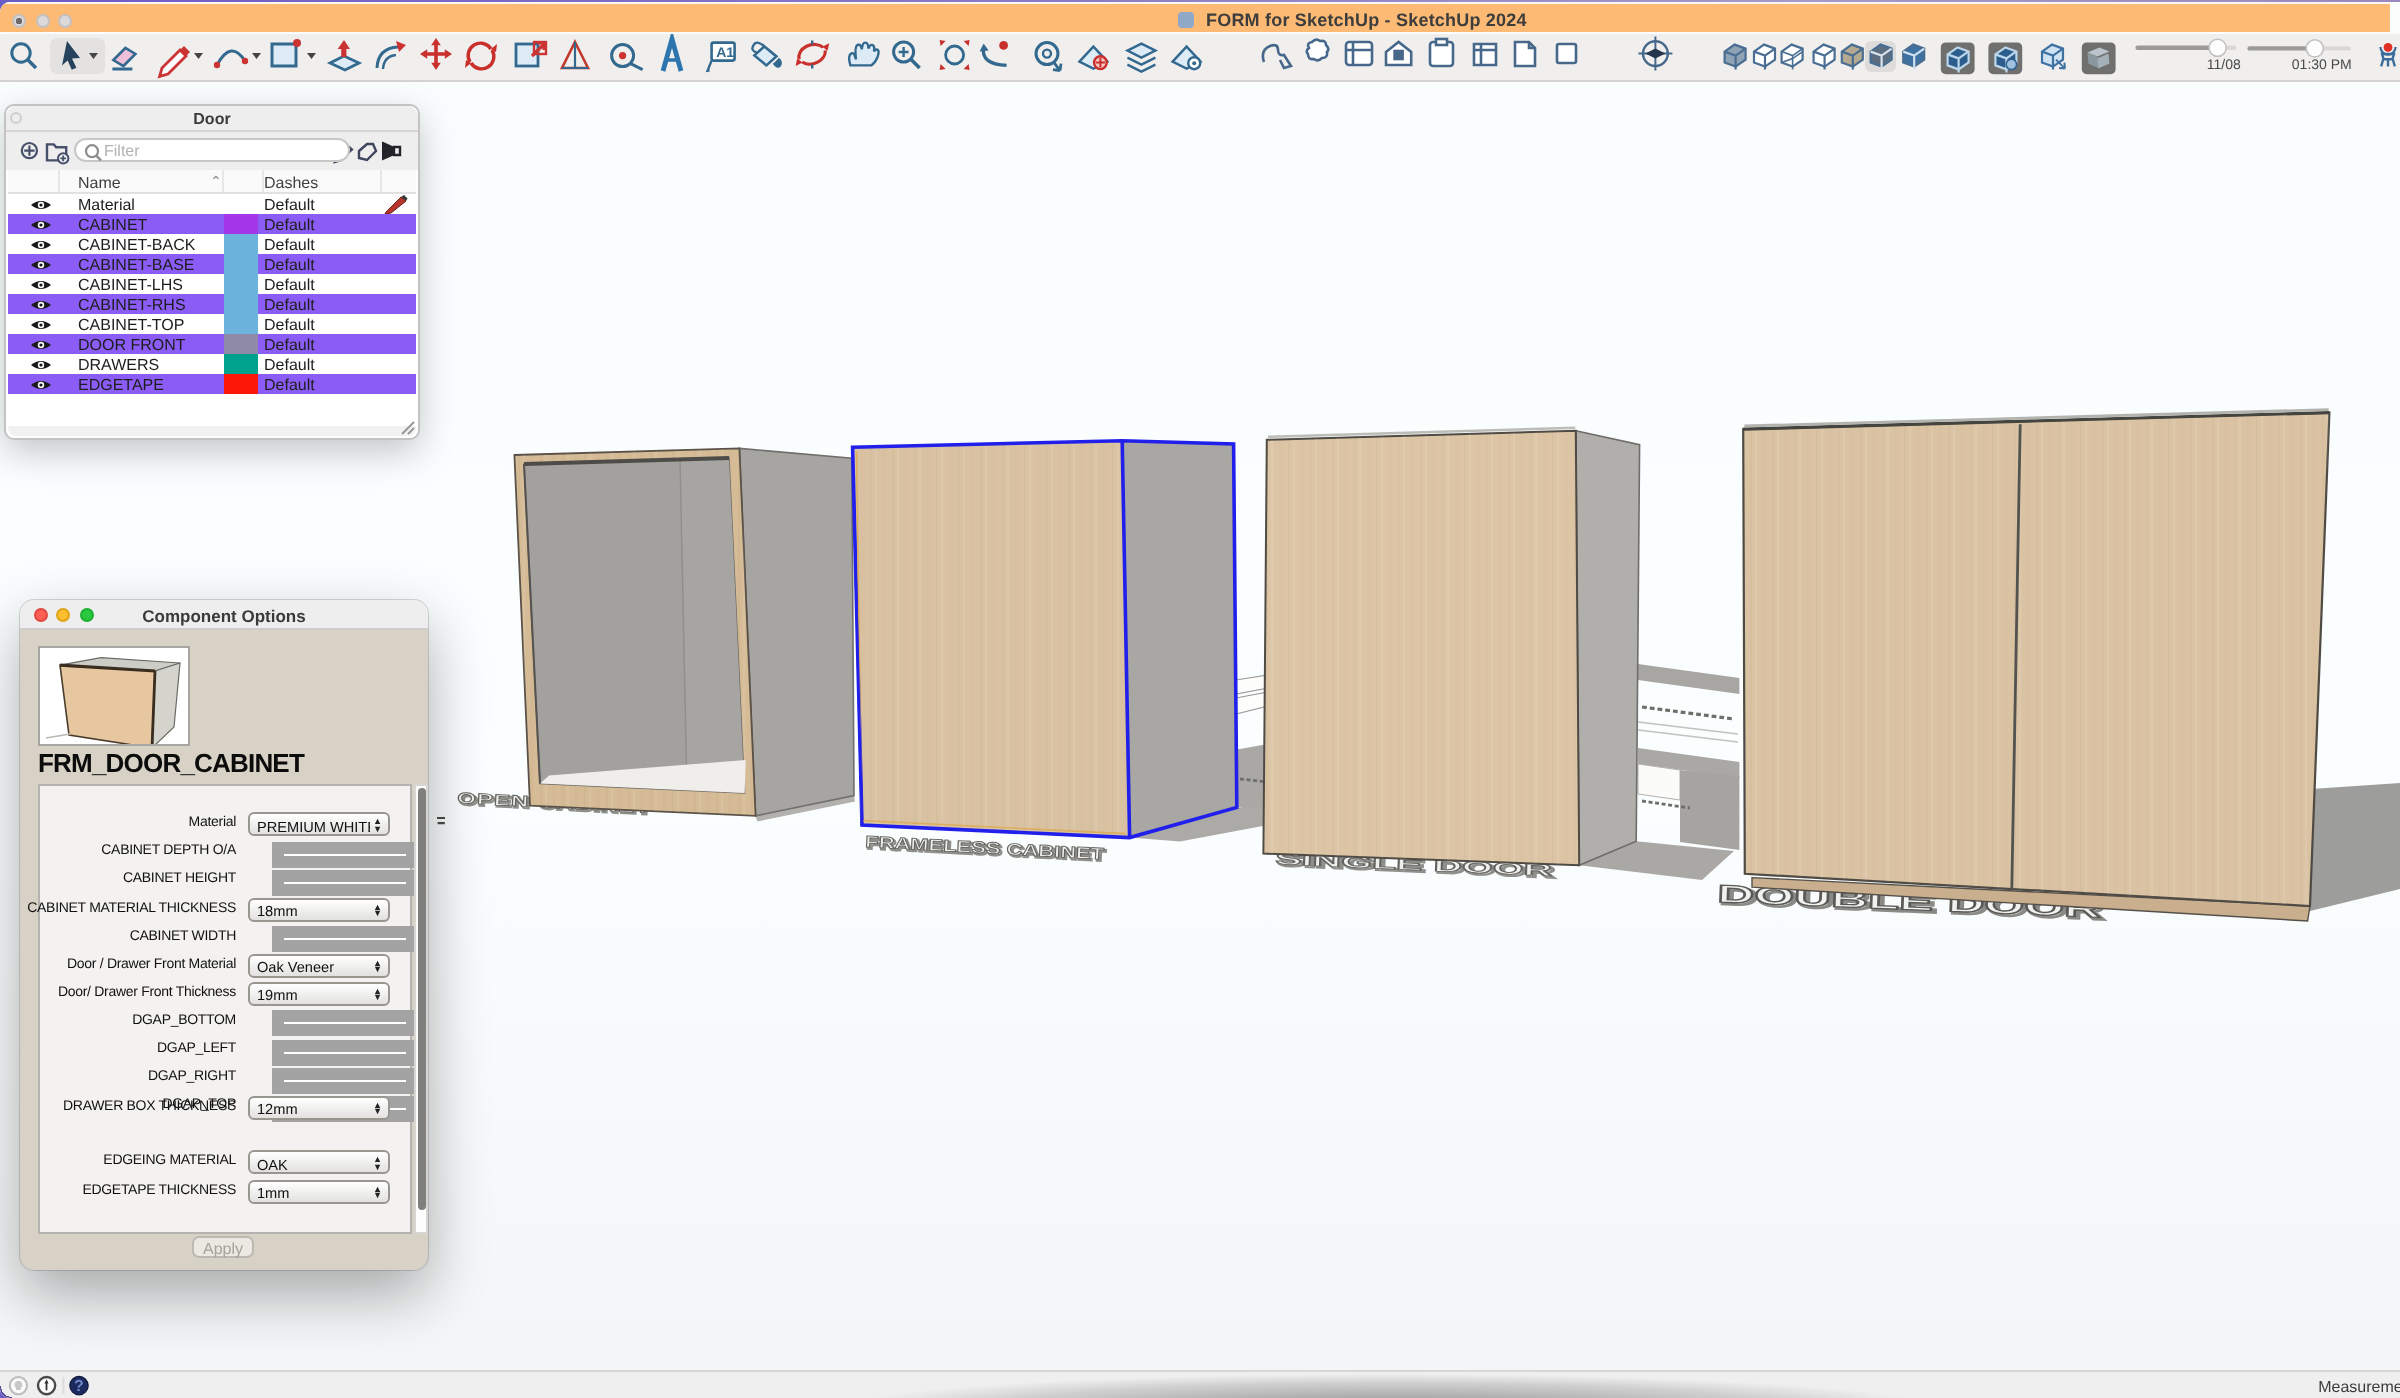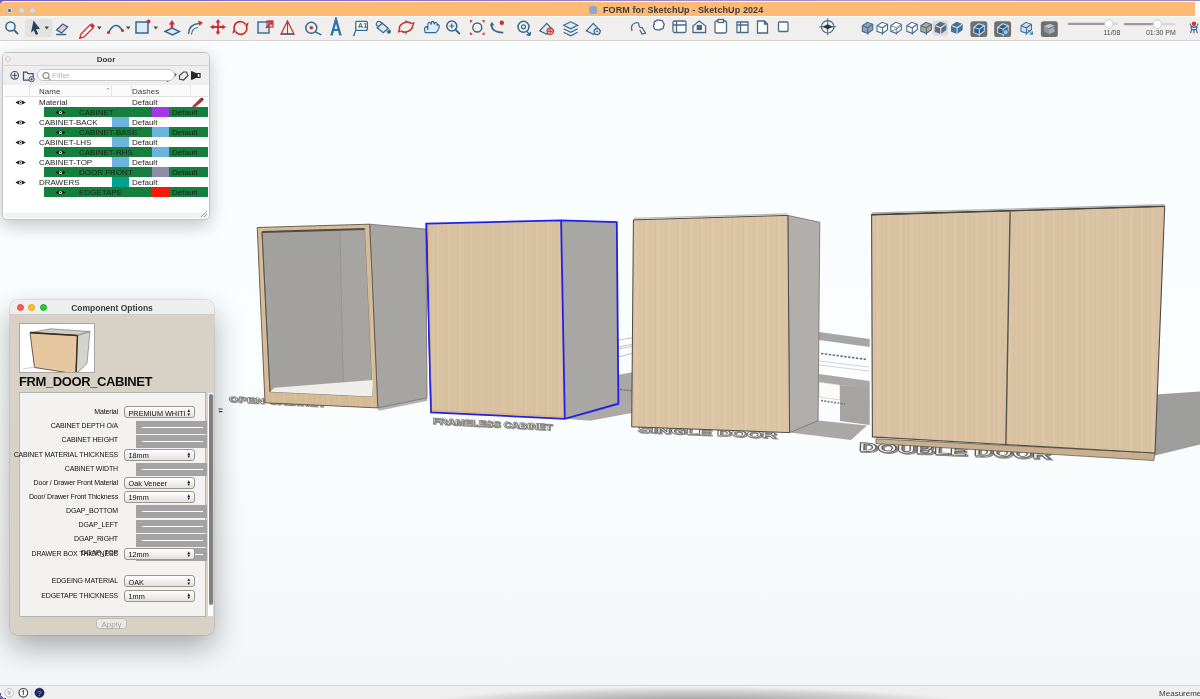--- a/index.html
+++ b/index.html
@@ -24,21 +24,21 @@
           box-shadow:0 6px 18px rgba(0,0,0,.22); background:#fff; font-size:8px; color:#1d1d1d; }
   #tags .head { position:absolute; left:0; top:0; right:0; height:13px; background:#efeeee; border-bottom:1px solid #d6d4d5; border-radius:5px 5px 0 0; }
   #tags .head .close { position:absolute; left:2px; top:3px; width:6px; height:6px; border-radius:50%; border:1px solid #cfcdcd; }
   #tags .head .t { position:absolute; left:0; right:0; top:2px; text-align:center; font-weight:bold; font-size:8px; color:#3a3a3a; }
   #tagbar { position:absolute; left:0; top:13px; right:0; height:19px; background:#efeeee; }
   #filter { position:absolute; left:34px; top:3px; width:138px; height:12px; background:#fff; border:1px solid #c8c6c7; border-radius:6px; }
   #filter .ph { position:absolute; left:14px; top:1px; font-size:8px; color:#b4b2b4; }
   #taglist { position:absolute; left:1px; top:32px; right:1px; bottom:6px; background:#fff; }
   .thead { position:absolute; left:0; top:0; right:0; height:12px; background:#fbfafa; border-bottom:1px solid #e2e0e1; color:#3f3f3f; }
   .trow { position:absolute; left:0; right:0; height:10px; }
-  .trow.alt { background:#15803d;margin-left:40px; }
+  .trow.alt { background:#8b5cf6; }
   .tname { position:absolute; left:35px; top:0.5px; font-size:8px; }
   .tdef  { position:absolute; left:128px; top:0.5px; font-size:8px; }
   .sw { position:absolute; left:108px; top:0; width:17px; height:10px; }
   .colline { position:absolute; top:0; bottom:0; width:1px; background:#e8e6e7; }
   #tags .foot { position:absolute; left:1px; right:1px; bottom:1px; height:5px; background:#f2f1f1; border-radius:0 0 4px 4px; }
   
   #copts { left:10px; top:299px; width:204px; height:335px; border-radius:7px; background:#d8d2c6;
            box-shadow:0 12px 30px rgba(0,0,0,.32), 0 0 0 0.5px rgba(0,0,0,.15); overflow:hidden;padding-left:36px; }
   #copts .head { position:absolute; left:0; top:0; right:0; height:15px; background:#efeeef; border-bottom:1px solid #cecccc; }
   #copts .head .t { position:absolute; left:0; right:0; top:3px; text-align:center; font-weight:bold; font-size:8.5px; color:#3a3a3a; }

